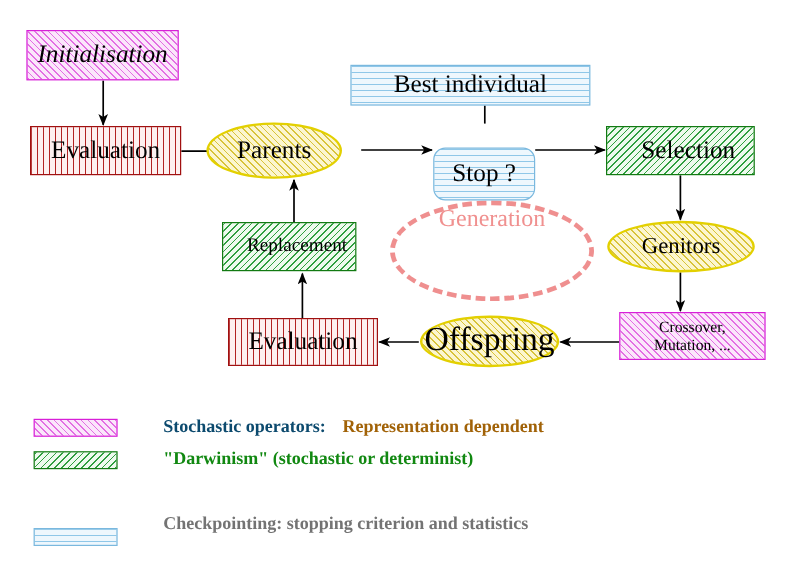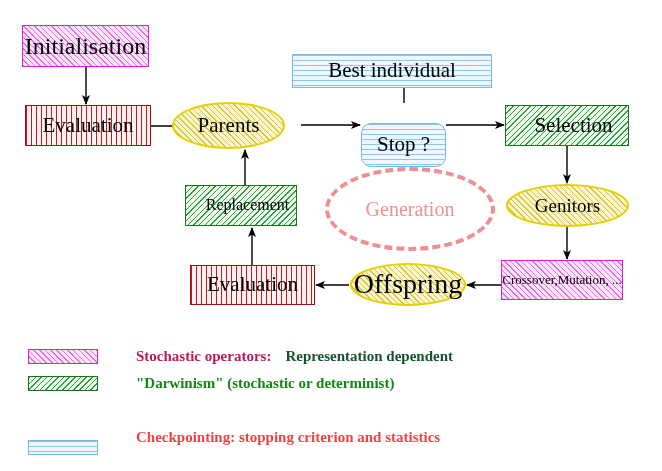--- a/index.html
+++ b/index.html
@@ -24,47 +24,47 @@
     background-image:repeating-linear-gradient(180deg,#8fc7e8 0 1px,rgba(0,0,0,0) 1px 5px);
     border:1.3px solid #7ab8de;margin-top:20px;}
   .h-yel{ background-color:#fcf6cf;
     background-image:repeating-linear-gradient(45deg,#d8c33a 0 1px,rgba(0,0,0,0) 1px 4px);
     border:2px solid #e3d000;}
 
   .ellipse{border-radius:50%;}
   .round{border-radius:10px;align-items:center;}
 
   
-  #n-init        {left:22px; top:25px;  width:127px;height:42px; font-size:24px;}
+  #n-init        {left:22px; top:25px;  width:127px;height:42px; font-size:21px;font-style:italic;}
   #n-eval-top    {left:25px; top:105px; width:126px;height:41px; font-size:21px;}
   #n-parents     {left:172px;top:102px; width:113px;height:47px; font-size:21px;}
   #n-best        {left:292px;top:34px;  width:200px;height:34px; font-size:21px;}
   #n-stop        {left:361px;top:103px; width:85px; height:44px; font-size:21px;}
   #n-selection   {left:505px;top:105px; width:124px;height:41px; font-size:21px;}
   #n-replacement {left:185px;top:185px; width:112px;height:41px; font-size:16px;}
   #n-genitors    {left:506px;top:184px; width:123px;height:43px; font-size:19px;}
   #n-eval-bot    {left:190px;top:265px; width:125px;height:40px; font-size:21px;}
   #n-offspring   {left:350px;top:263px; width:116px;height:43px; font-size:28px;text-align:center;}
-  #n-crossover   {left:501px;top:260px; width:122px;height:40px; font-size:13px;
-                  flex-direction:row;justify-content:center;}
+  #n-crossover   {left:516px;top:260px; width:122px;height:40px; font-size:13px;
+                  flex-direction:column;justify-content:center;}
   #n-crossover span{display:block;line-height:1.18;}
 
   
   #n-generation{position:absolute;left:325px;top:167px;width:170px;height:84px;
-    border:4px dashed #ef8f8f;border-radius:50%;display:flex;align-items:center;
+    border:4px dashed #ef8f8f;border-radius:50%;display:flex;
     justify-content:center;color:#f0908f;font-size:20px;z-index:2;box-sizing:border-box;}
 
   
   #legend{position:absolute;left:0;top:340px;width:662px;height:120px;z-index:5;}
   .leg-row{position:absolute;left:28px;height:20px;display:flex;align-items:center;}
   .leg-sw{width:70px;height:15px;box-sizing:border-box;flex:0 0 auto;}
   .leg-tx{margin-left:38px;white-space:nowrap;font-size:15px;font-weight:bold;}
   #lr0{top:6px;}  #lr1{top:33px;} #lr2{top:60px;} #lr3{top:87px;}
-  .t-mag{color:#be185d;} .t-gld{color:#14532d;} .t-grn{color:#118811;}
-  .t-red{color:#c81414;} .t-blu{color:#ef4444;}
+  .t-mag{color:#0c4a6e;} .t-gld{color:#a16207;} .t-grn{color:#118811;}
+  .t-red{color:#c81414;} .t-blu{color:#737373;}
   .t-gld2{margin-left:14px;}
 </style>
 </head>
 <body>
 
 <svg id="canvas" viewBox="0 0 662 471" xmlns="http://www.w3.org/2000/svg">
   <defs>
     <marker id="ah" markerWidth="10" markerHeight="8" refX="9" refY="4" orient="auto" markerUnits="userSpaceOnUse">
       <path d="M0,0 L10,4 L0,8 L2.5,4 Z" fill="#000"></path>
     </marker>

